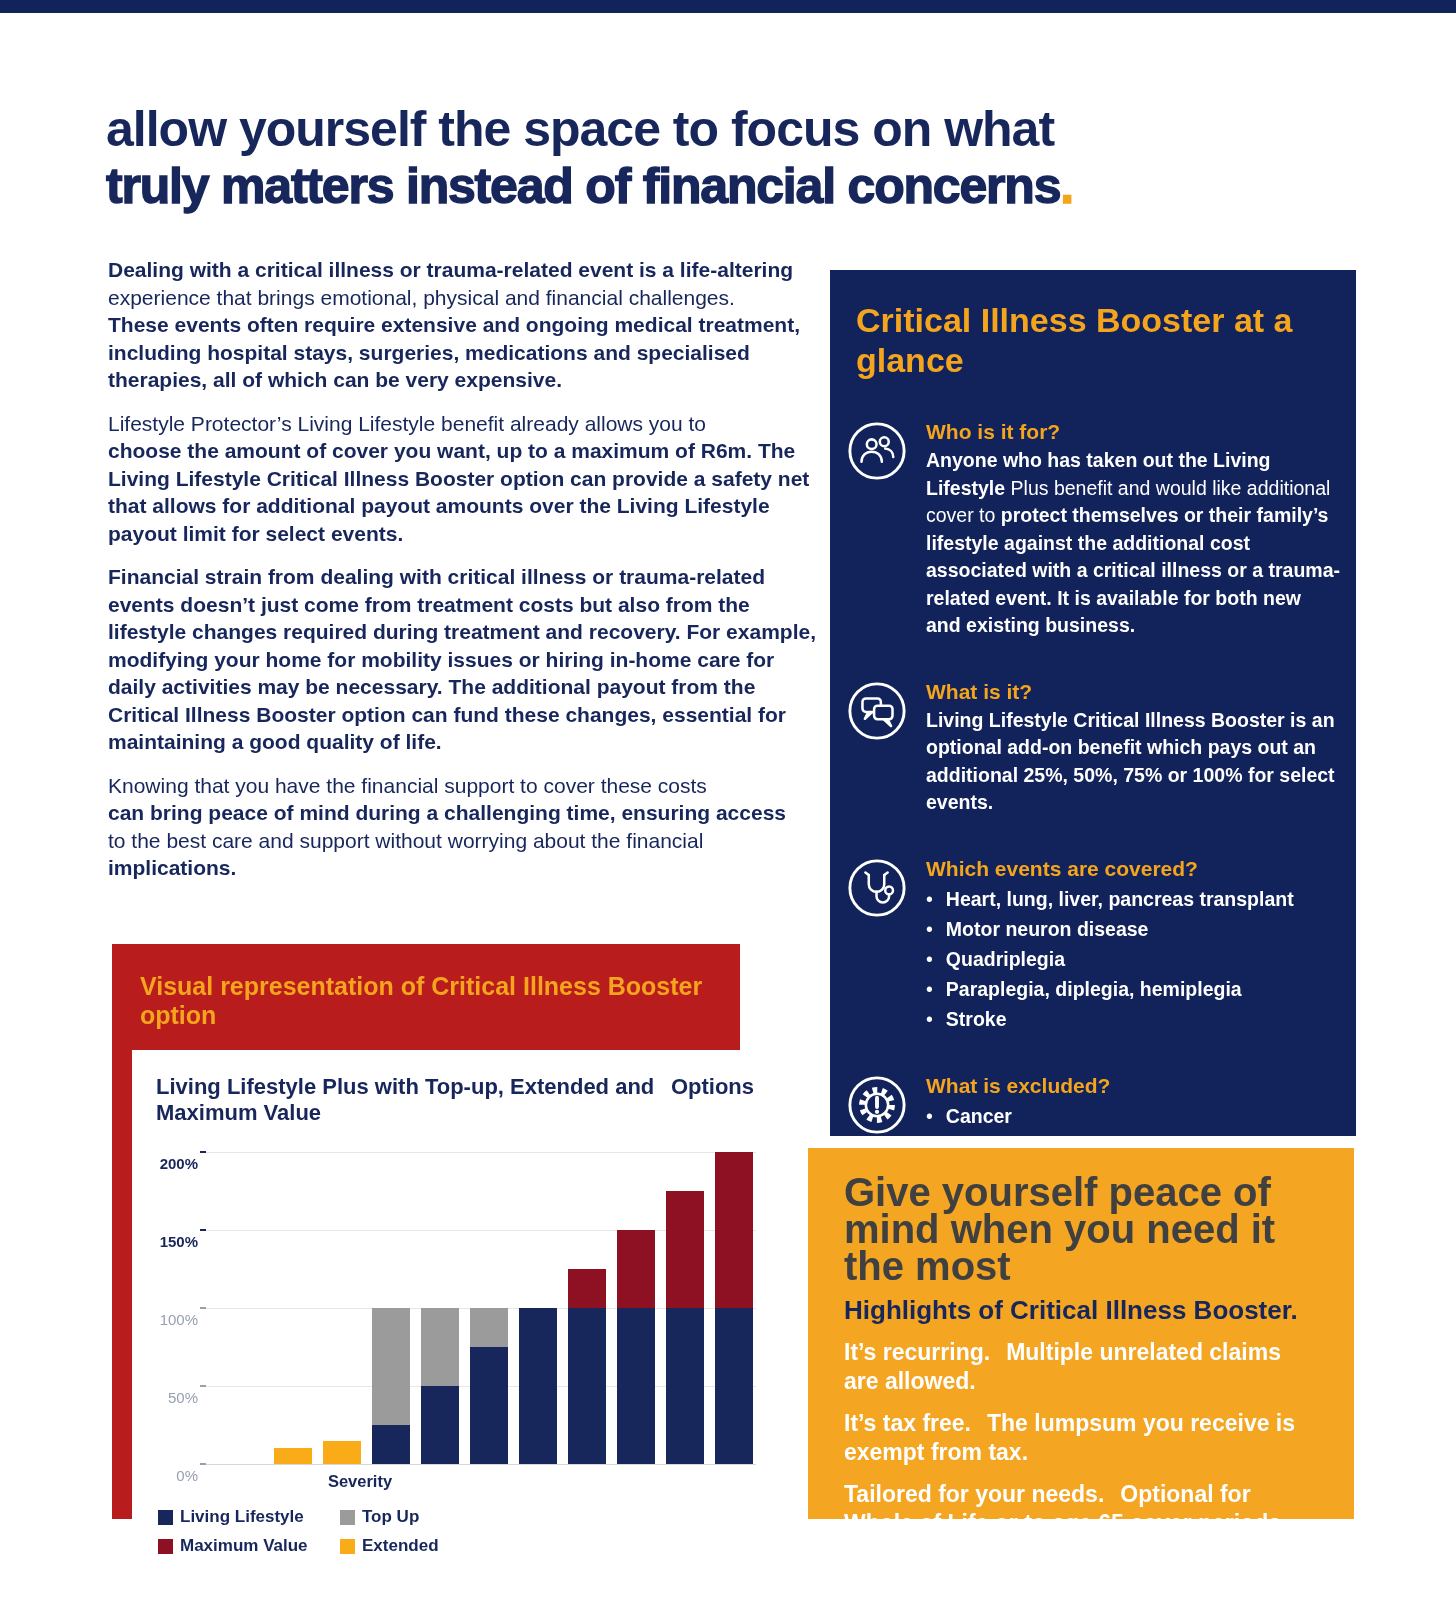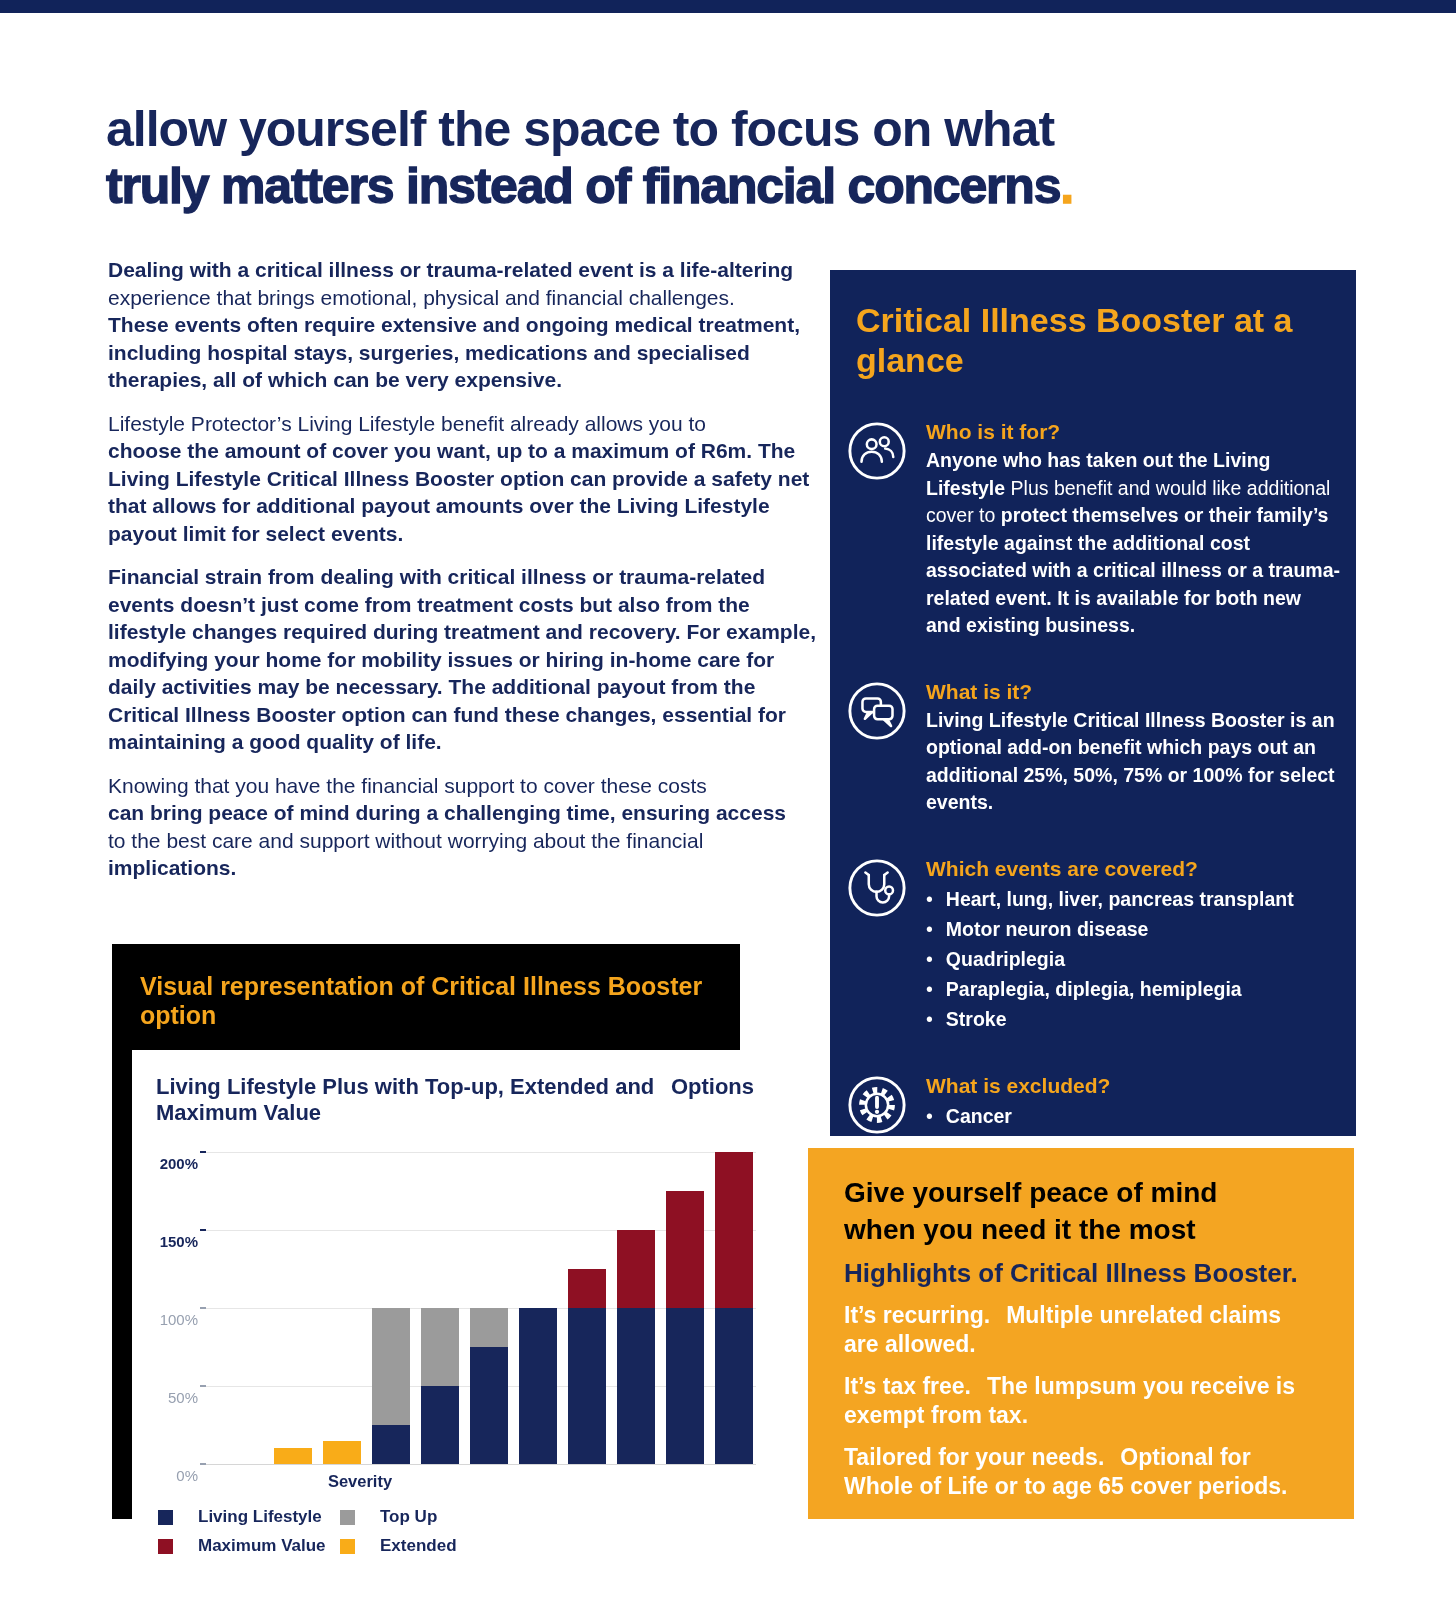--- a/index.html
+++ b/index.html
@@ -27,44 +27,44 @@
   .sec .icw{flex:none;width:64px;}
   .sec svg{width:62px;height:62px;display:block;}
   .sec-body{width:416px;}
   .sec-body h3{margin:0 0 3px 0;color:#F5A51D;font-size:21px;font-weight:700;}
   .sec-body p{margin:0;color:#ffffff;font-size:19.5px;line-height:27.5px;}
   .bul{display:flex;gap:13px;color:#ffffff;font-size:19.5px;line-height:30px;}
   .bul .bdot{flex:none;}
   .bul .btext.bold{font-weight:700;}
 
   
-  .chartpanel{position:absolute;left:112px;top:944px;width:628px;height:575px;background:#000000;
+  .chartpanel{position:absolute;left:112px;top:944px;width:628px;height:575px;background:#b91c1c;
               box-sizing:border-box;padding:20px;}
   .chartpanel h2{margin:8px 0 20px 8px;color:#F5A51D;font-size:25px;font-weight:700;}
   .card{background:#ffffff;width:644px;box-sizing:border-box;padding:20px 20px 14px 20px;height:482px;}
   .card-head{display:flex;justify-content:space-between;color:#17265B;font-size:22px;font-weight:700;padding:4px 2px 0 4px;}
   .plotwrap{margin:26px 0 0 54px;position:relative;}
   .plot{position:relative;width:550px;height:312px;}
   .gridline{position:absolute;left:0;width:550px;height:1px;background:#E6E6E6;}
   .gridline.base{background:#D6D6D6;}
   .ytick{position:absolute;width:46px;left:-54px;text-align:right;font-size:15px;font-weight:700;margin-top:12px;}
   .ytick.dim{color:#97A0B0;font-weight:400;}
   .ytick.strong{color:#17265B;}
   .tickmark{position:absolute;left:-6px;width:6px;height:2px;}
   .bar{position:absolute;bottom:0;width:38px;display:flex;flex-direction:column-reverse;}
   .barseg{width:100%;}
   .xlabel{width:160px;margin:8px 0 0 128px;text-align:center;color:#17265B;font-size:16.5px;font-weight:700;}
   .legend{display:grid;grid-template-columns:182px auto;row-gap:9px;margin:16px 0 0 6px;}
-  .legitem{display:flex;align-items:center;gap:25px;color:#17265B;font-size:17px;font-weight:700;}
+  .legitem{display:flex;align-items:center;gap:7px;color:#17265B;font-size:17px;font-weight:700;}
   .legswatch{width:15px;height:15px;flex:none;}
 
   
   .highlight{position:absolute;left:808px;top:1148px;width:546px;height:371px;background:#F4A522;
              box-sizing:border-box;padding:26px 36px;}
-  .highlight h2{margin:0 0 10px 0;color:#000000;font-size:28px;line-height:37px;font-weight:700;width:450px;}
+  .highlight h2{margin:0 0 10px 0;color:#404040;font-size:40px;line-height:37px;font-weight:700;width:450px;}
   .highlight h3{margin:0 0 12px 0;color:#17265B;font-size:26px;font-weight:700;}
   .hitem{margin:0 0 13px 0;color:#ffffff;font-size:23px;line-height:29px;font-weight:700;}
   .hrest{margin-left:16px;}
 </style>
 </head>
 <body>
 
 <div class="page">
   <div class="topbar"></div>
 

